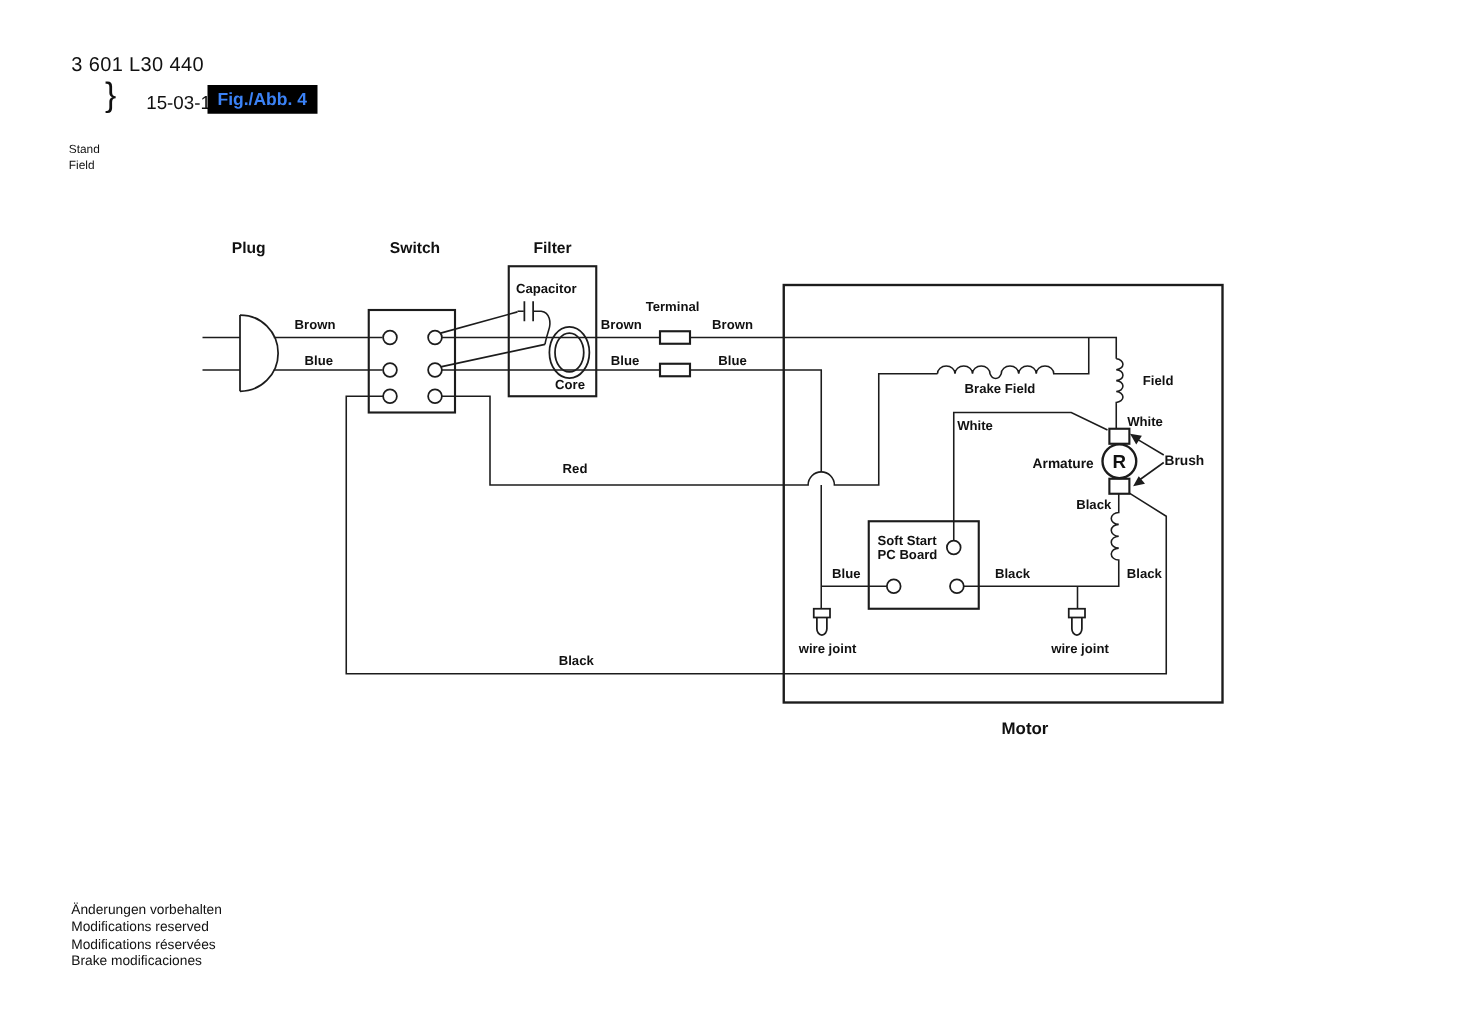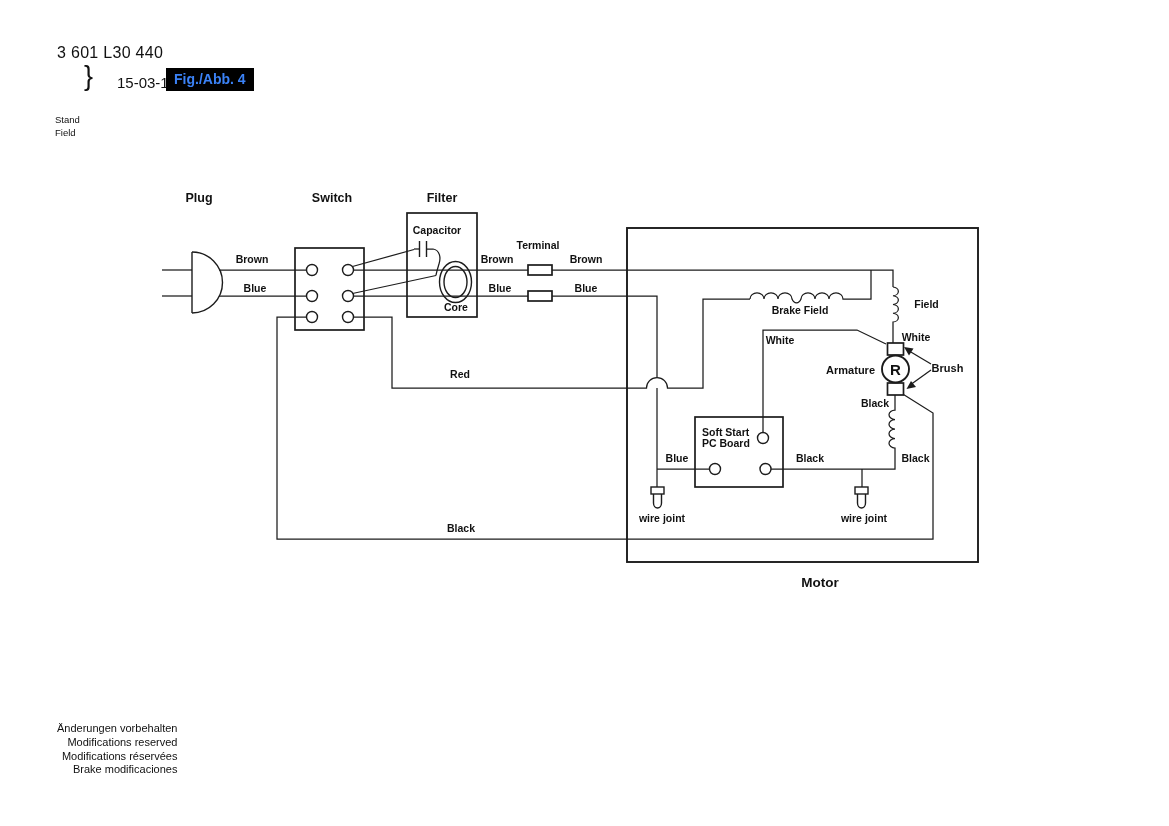--- a/index.html
+++ b/index.html
@@ -11,21 +11,21 @@
   }
   .abs{position:absolute;}
   #part-number{left:57px;top:44px;font-size:16px;letter-spacing:.3px;}
   #stand-issue{left:55px;top:66px;font-size:9.5px;line-height:12.5px;margin-top:48px;}
   #brace{left:84px;top:61px;font-size:27px;font-weight:400;}
   #date{left:117px;top:74px;font-size:15px;}
   #fig-badge{
     left:156px;top:68px;background:#000;color:#3b82f6;
     font-size:14px;font-weight:bold;padding:3px 8px 4px 8px;margin-left:10px;
   }
-  #footer{left:57px;top:722px;font-size:11px;line-height:13.8px;text-align:right;}
+  #footer{left:57px;top:722px;font-size:11px;line-height:13.8px;}
   svg text{fill:#111;}
   .lbl{font:bold 10.5px "Liberation Sans", sans-serif;}
   .lbl-md{font:bold 11px "Liberation Sans", sans-serif;}
   .lbl-lg{font:bold 12.5px "Liberation Sans", sans-serif;}
   .lbl-xl{font:bold 13.5px "Liberation Sans", sans-serif;}
   .rotor{font:bold 15px "Liberation Sans", sans-serif;}
   .wire{stroke:#1c1c1c;stroke-width:1.25;fill:none;}
   .box{stroke:#1c1c1c;stroke-width:1.7;fill:none;}
   .boxw{stroke:#1c1c1c;stroke-width:1.7;fill:#fff;}
   .thin{stroke:#1c1c1c;stroke-width:1.4;fill:none;}

